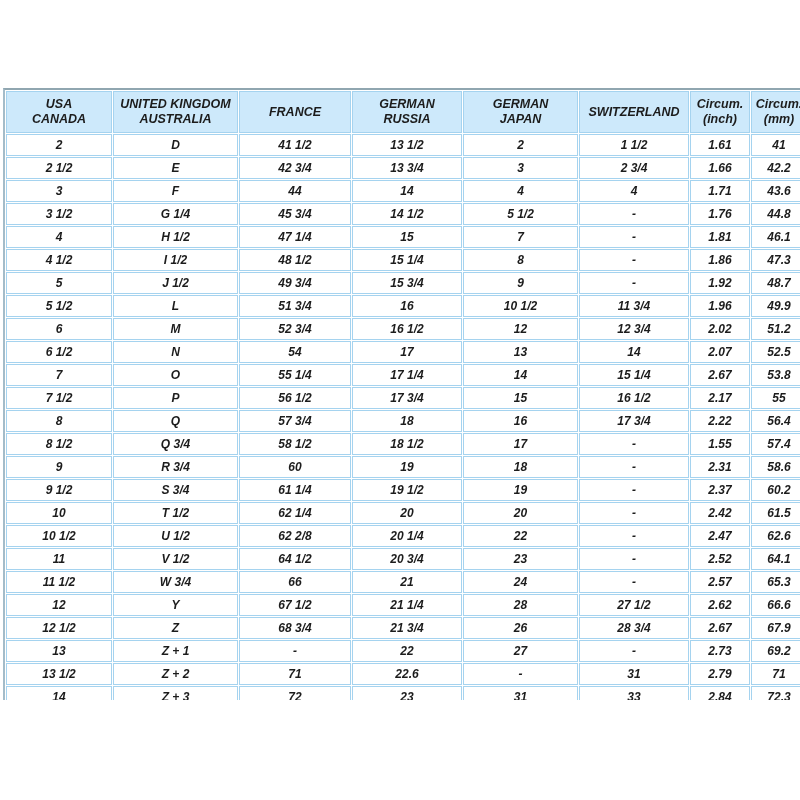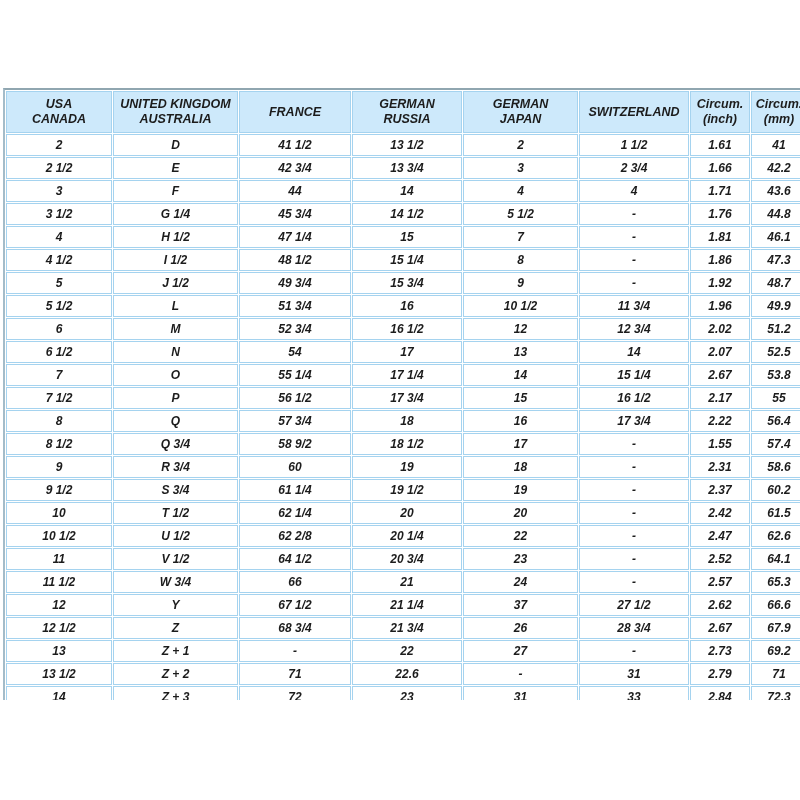--- a/index.html
+++ b/index.html
@@ -230,21 +230,21 @@
           <td>57 3/4</td>
           <td>18</td>
           <td>16</td>
           <td>17 3/4</td>
           <td>2.22</td>
           <td>56.4</td>
         </tr>
         <tr>
           <td>8 1/2</td>
           <td>Q 3/4</td>
-          <td>58 9/2</td>
+          <td>58 1/2</td>
           <td>18 1/2</td>
           <td>17</td>
           <td>-</td>
           <td>1.55</td>
           <td>57.4</td>
         </tr>
         <tr>
           <td>9</td>
           <td>R 3/4</td>
           <td>60</td>
@@ -302,21 +302,21 @@
           <td>24</td>
           <td>-</td>
           <td>2.57</td>
           <td>65.3</td>
         </tr>
         <tr>
           <td>12</td>
           <td>Y</td>
           <td>67 1/2</td>
           <td>21 1/4</td>
-          <td>37</td>
+          <td>28</td>
           <td>27 1/2</td>
           <td>2.62</td>
           <td>66.6</td>
         </tr>
         <tr>
           <td>12 1/2</td>
           <td>Z</td>
           <td>68 3/4</td>
           <td>21 3/4</td>
           <td>26</td>

